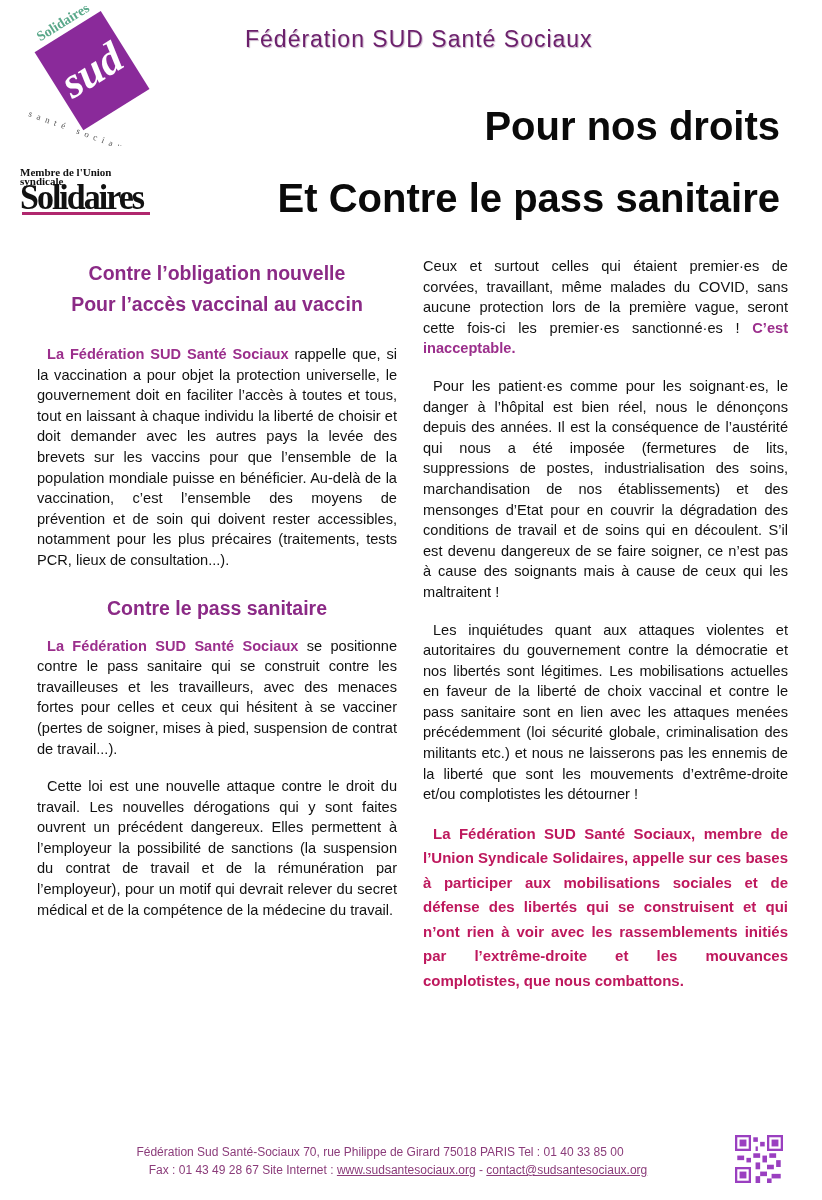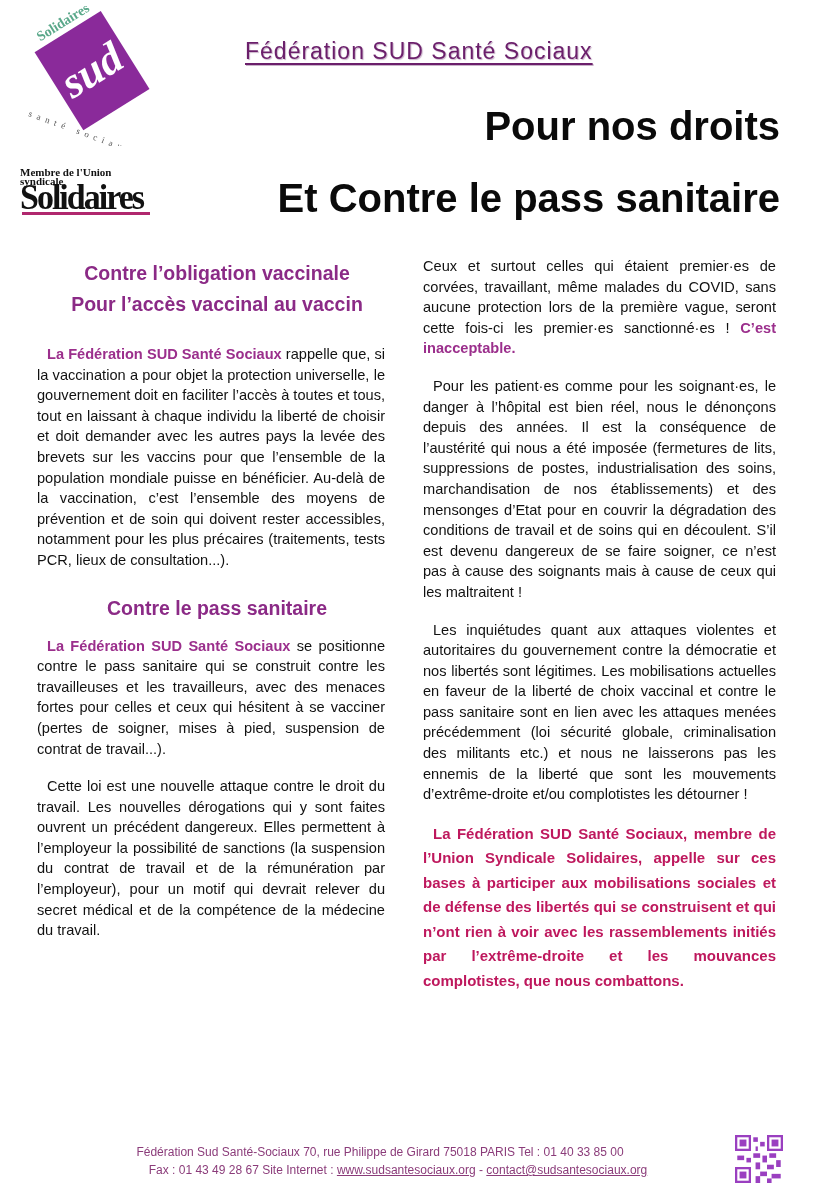--- a/index.html
+++ b/index.html
@@ -5,30 +5,30 @@
   html, body { margin:0; padding:0; background:#ffffff; }
   body { width:822px; height:1200px; position:relative; overflow:hidden;
          font-family:"Liberation Sans", "DejaVu Sans", sans-serif; color:#111; }
   .logo-area { position:absolute; left:8px; top:6px; width:150px; height:215px; }
   .sud-logo { position:absolute; left:0; top:0; width:150px; height:140px; }
   .solidaires-logo { position:absolute; left:12px; top:162px; width:135px; height:50px; }
   .sol-member { position:absolute; right:0; top:0; font-family:"Liberation Serif", serif; font-size:11px; font-weight:bold; line-height:9px; text-align:left; color:#111; }
   .sol-word { position:absolute; left:0; top:10px; font-family:"Liberation Serif", serif; font-weight:bold; font-size:34px; letter-spacing:-2px; color:#111; transform:scaleY(1.05); transform-origin:left top; }
   .sol-bar { position:absolute; left:2px; top:44px; width:128px; height:3px; background:#b0286e; }
 
-  .fed-title { position:absolute; left:245px; top:38px; font-size:23px; color:#6b1f6b; text-decoration:underline; text-decoration-thickness:2px; text-underline-offset:4px; letter-spacing:1px; text-shadow:1px 1px 1px #c9b3c9; }
+  .fed-title { position:absolute; left:245px; top:26px; font-size:23px; color:#6b1f6b; text-decoration-thickness:2px; text-underline-offset:4px; letter-spacing:1px; text-shadow:1px 1px 1px #c9b3c9; }
   .main-title { position:absolute; left:180px; width:600px; text-align:right; font-weight:bold; color:#0a0a0a; font-size:40px; }
   .mt1 { top:104px; }
   .mt2 { top:176px; }
 
   .col { position:absolute; font-size:14.6px; line-height:20.6px; text-align:justify; }
   .col-left { left:37px; top:258px; width:360px; }
   .col-right { left:423px; top:256px; width:365px; }
   .h2 { color:#8b2a86; font-weight:bold; font-size:19.5px; line-height:31px; text-align:center; }
-  .p { margin:0 12px 17px 0; }
+  .p { margin:0 0 17px 0; }
   .indent { text-indent:10px; }
   .hl { color:#9b2f8c; font-weight:bold; }
   .closing { color:#be185d; font-weight:bold; font-size:15px; line-height:24.5px; text-indent:10px; margin-top:4px; }
 
   .footer { position:absolute; left:0; width:760px; text-align:center; color:#8b3c7a; font-size:12px; line-height:18px; }
   .f1 { top:1143px; }
   .f2 { top:1161px;padding-left:18px; }
   .footer a { color:#8b3c7a; text-decoration:underline; }
   .qr { position:absolute; left:735px; top:1135px; width:48px; height:48px; }
 </style>
@@ -50,21 +50,21 @@
     <div class="sol-bar"></div>
   </div>
 </div>
 
 <div class="fed-title">Fédération SUD Santé Sociaux</div>
 <div class="main-title mt1">Pour nos droits</div>
 <div class="main-title mt2">Et Contre le pass sanitaire</div>
 
 <div class="col col-left">
   <div class="h2">
-    <div>Contre l’obligation vaccinale</div>
+    <div>Contre l’obligation nouvelle</div>
     <div>Pour l’accès vaccinal au vaccin</div>
   </div>
   <p class="p indent" style="margin-top:24px"><span class="hl">La Fédération SUD Santé Sociaux</span><span> rappelle que, si la vaccination a pour objet la protection universelle, le gouvernement doit en faciliter l’accès à toutes et tous, tout en laissant à chaque individu la liberté de choisir et doit demander avec les autres pays la levée des brevets sur les vaccins pour que l’ensemble de la population mondiale puisse en bénéficier. Au-delà de la vaccination, c’est l’ensemble des moyens de prévention et de soin qui doivent rester accessibles, notamment pour les plus précaires (traitements, tests PCR, lieux de consultation...).</span></p>
   <div class="h2" style="margin-top:22px">Contre le pass sanitaire</div>
   <p class="p indent" style="margin-top:12px"><span class="hl">La Fédération SUD Santé Sociaux</span><span> se positionne contre le pass sanitaire qui se construit contre les travailleuses et les travailleurs, avec des menaces fortes pour celles et ceux qui hésitent à se vacciner (pertes de soigner, mises à pied, suspension de contrat de travail...).</span></p>
   <p class="p indent">Cette loi est une nouvelle attaque contre le droit du travail. Les nouvelles dérogations qui y sont faites ouvrent un précédent dangereux. Elles permettent à l’employeur la possibilité de sanctions (la suspension du contrat de travail et de la rémunération par l’employeur), pour un motif qui devrait relever du secret médical et de la compétence de la médecine du travail.</p>
 </div>
 
 <div class="col col-right">
   <p class="p"><span>Ceux et surtout celles qui étaient premier·es de corvées, travaillant, même malades du COVID, sans aucune protection lors de la première vague, seront cette fois-ci les premier·es sanctionné·es ! </span><span class="hl">C’est inacceptable.</span></p>

